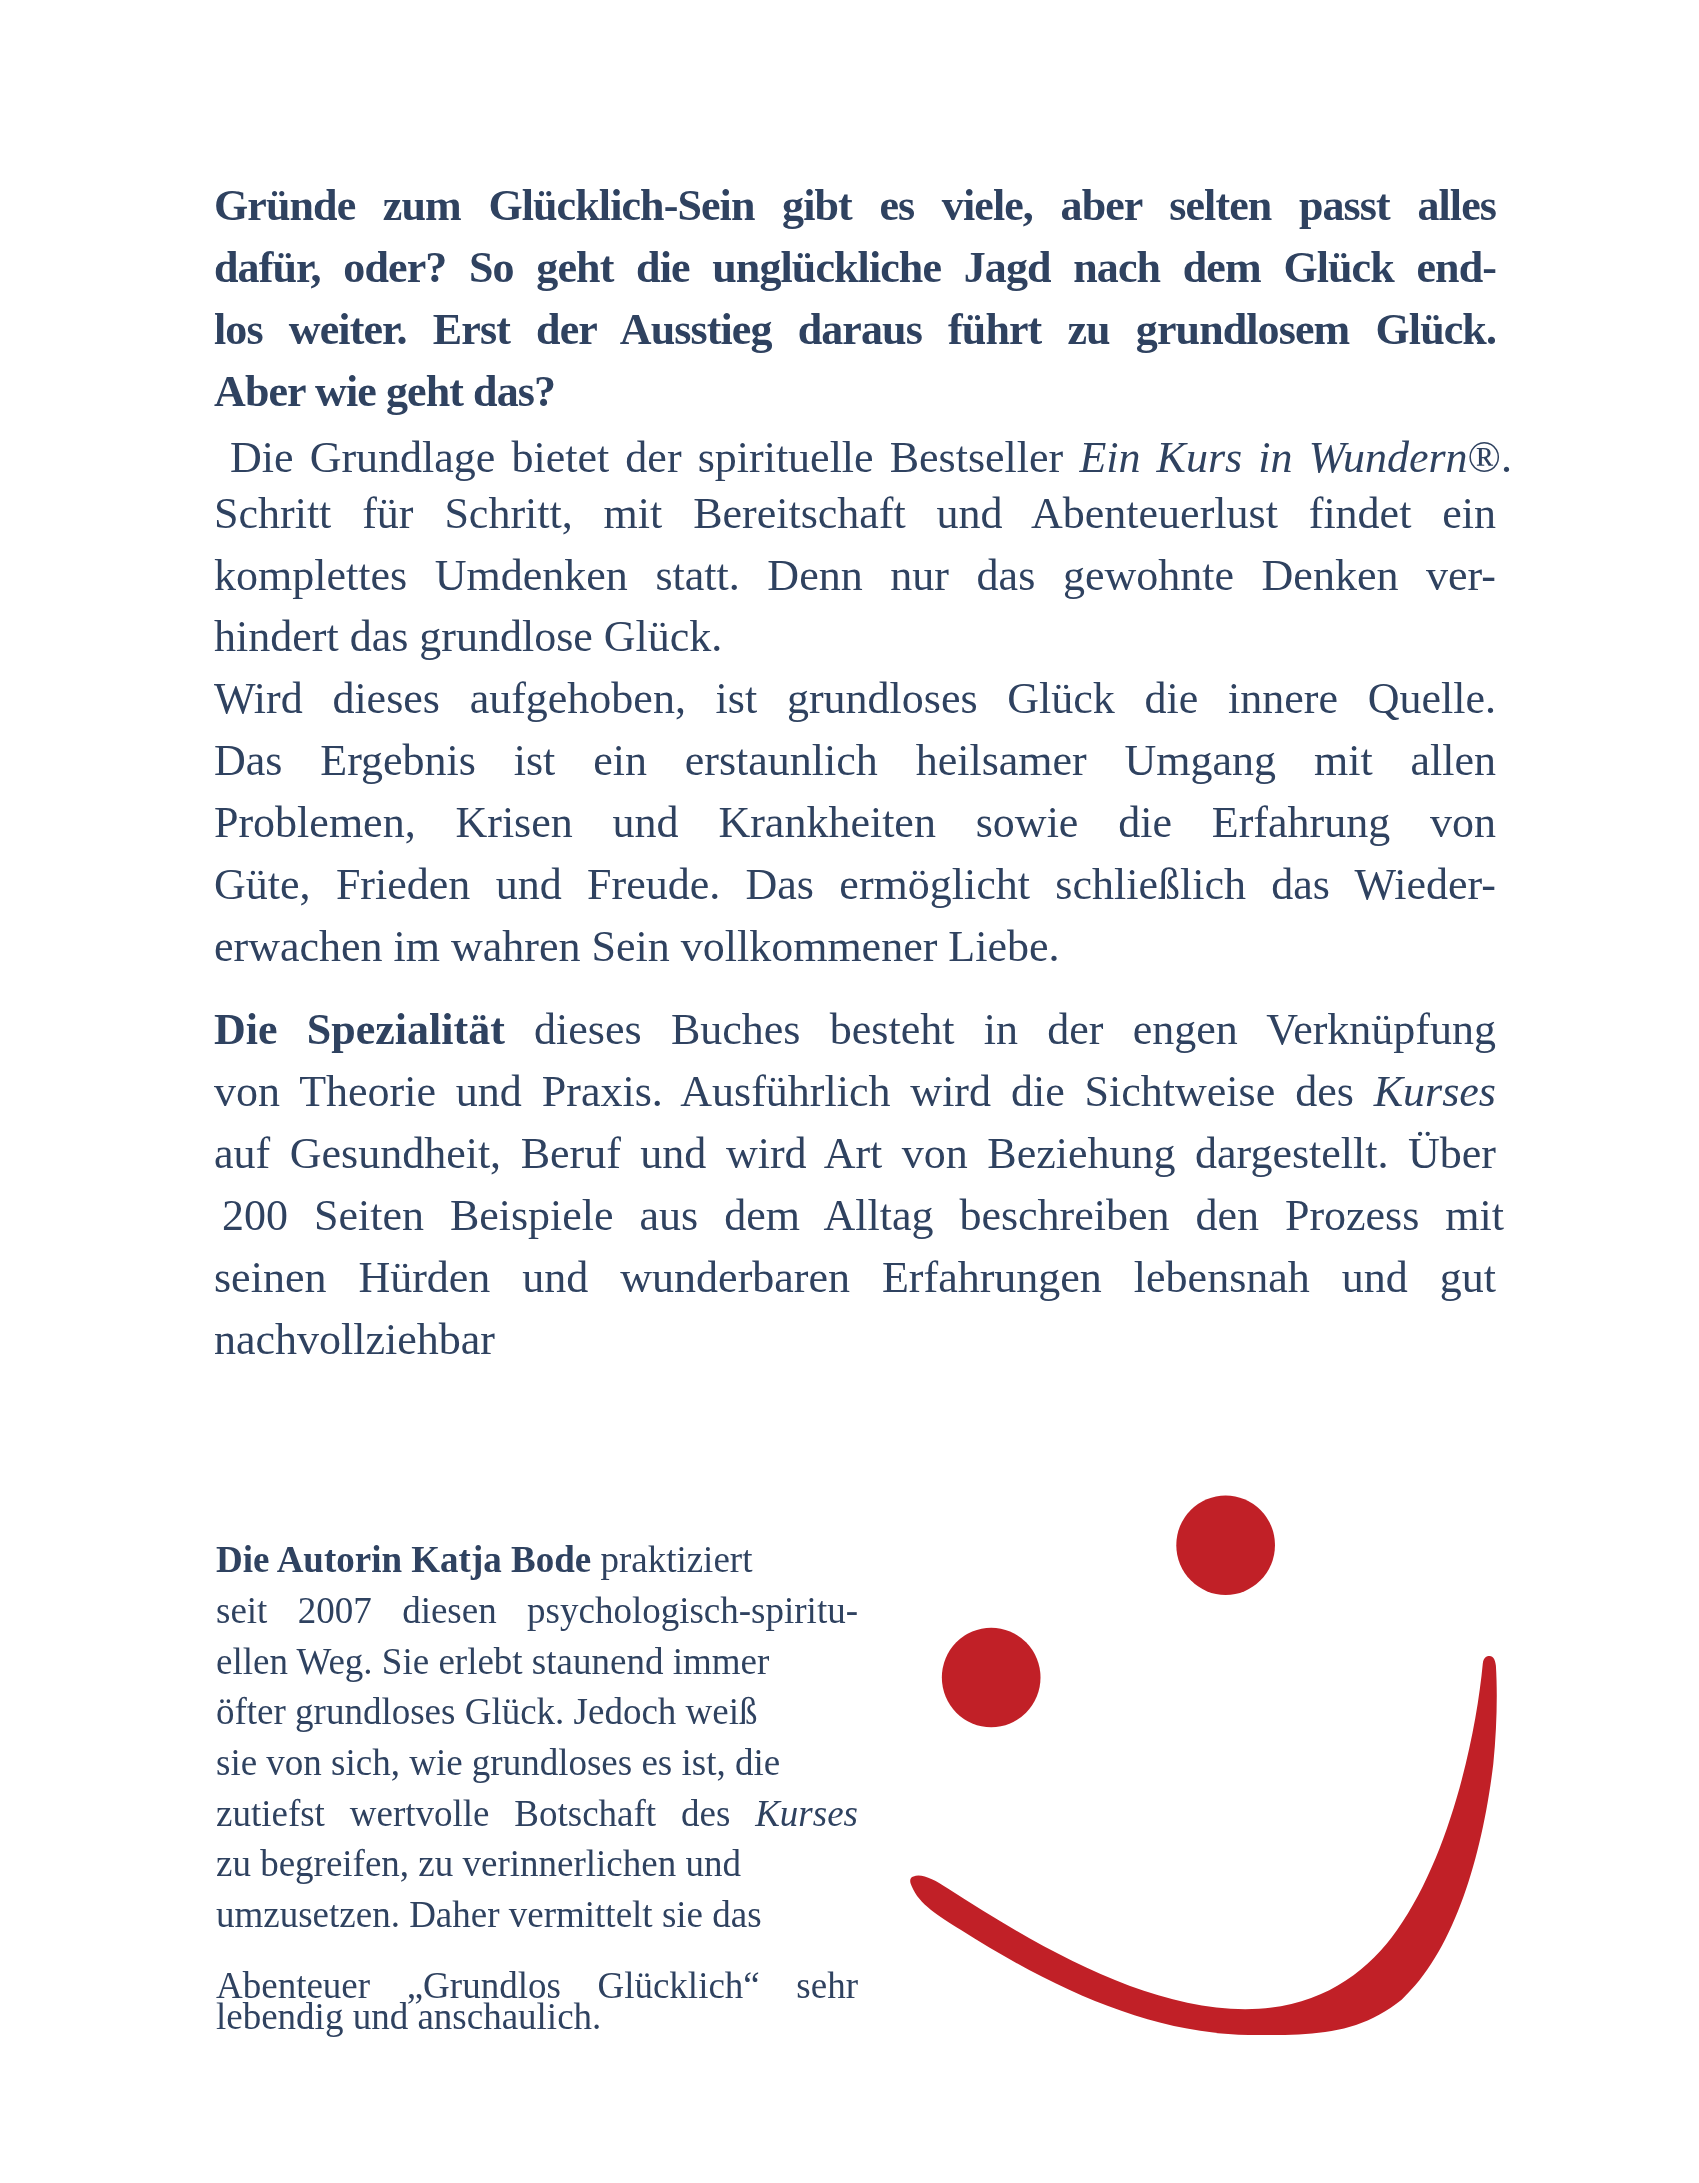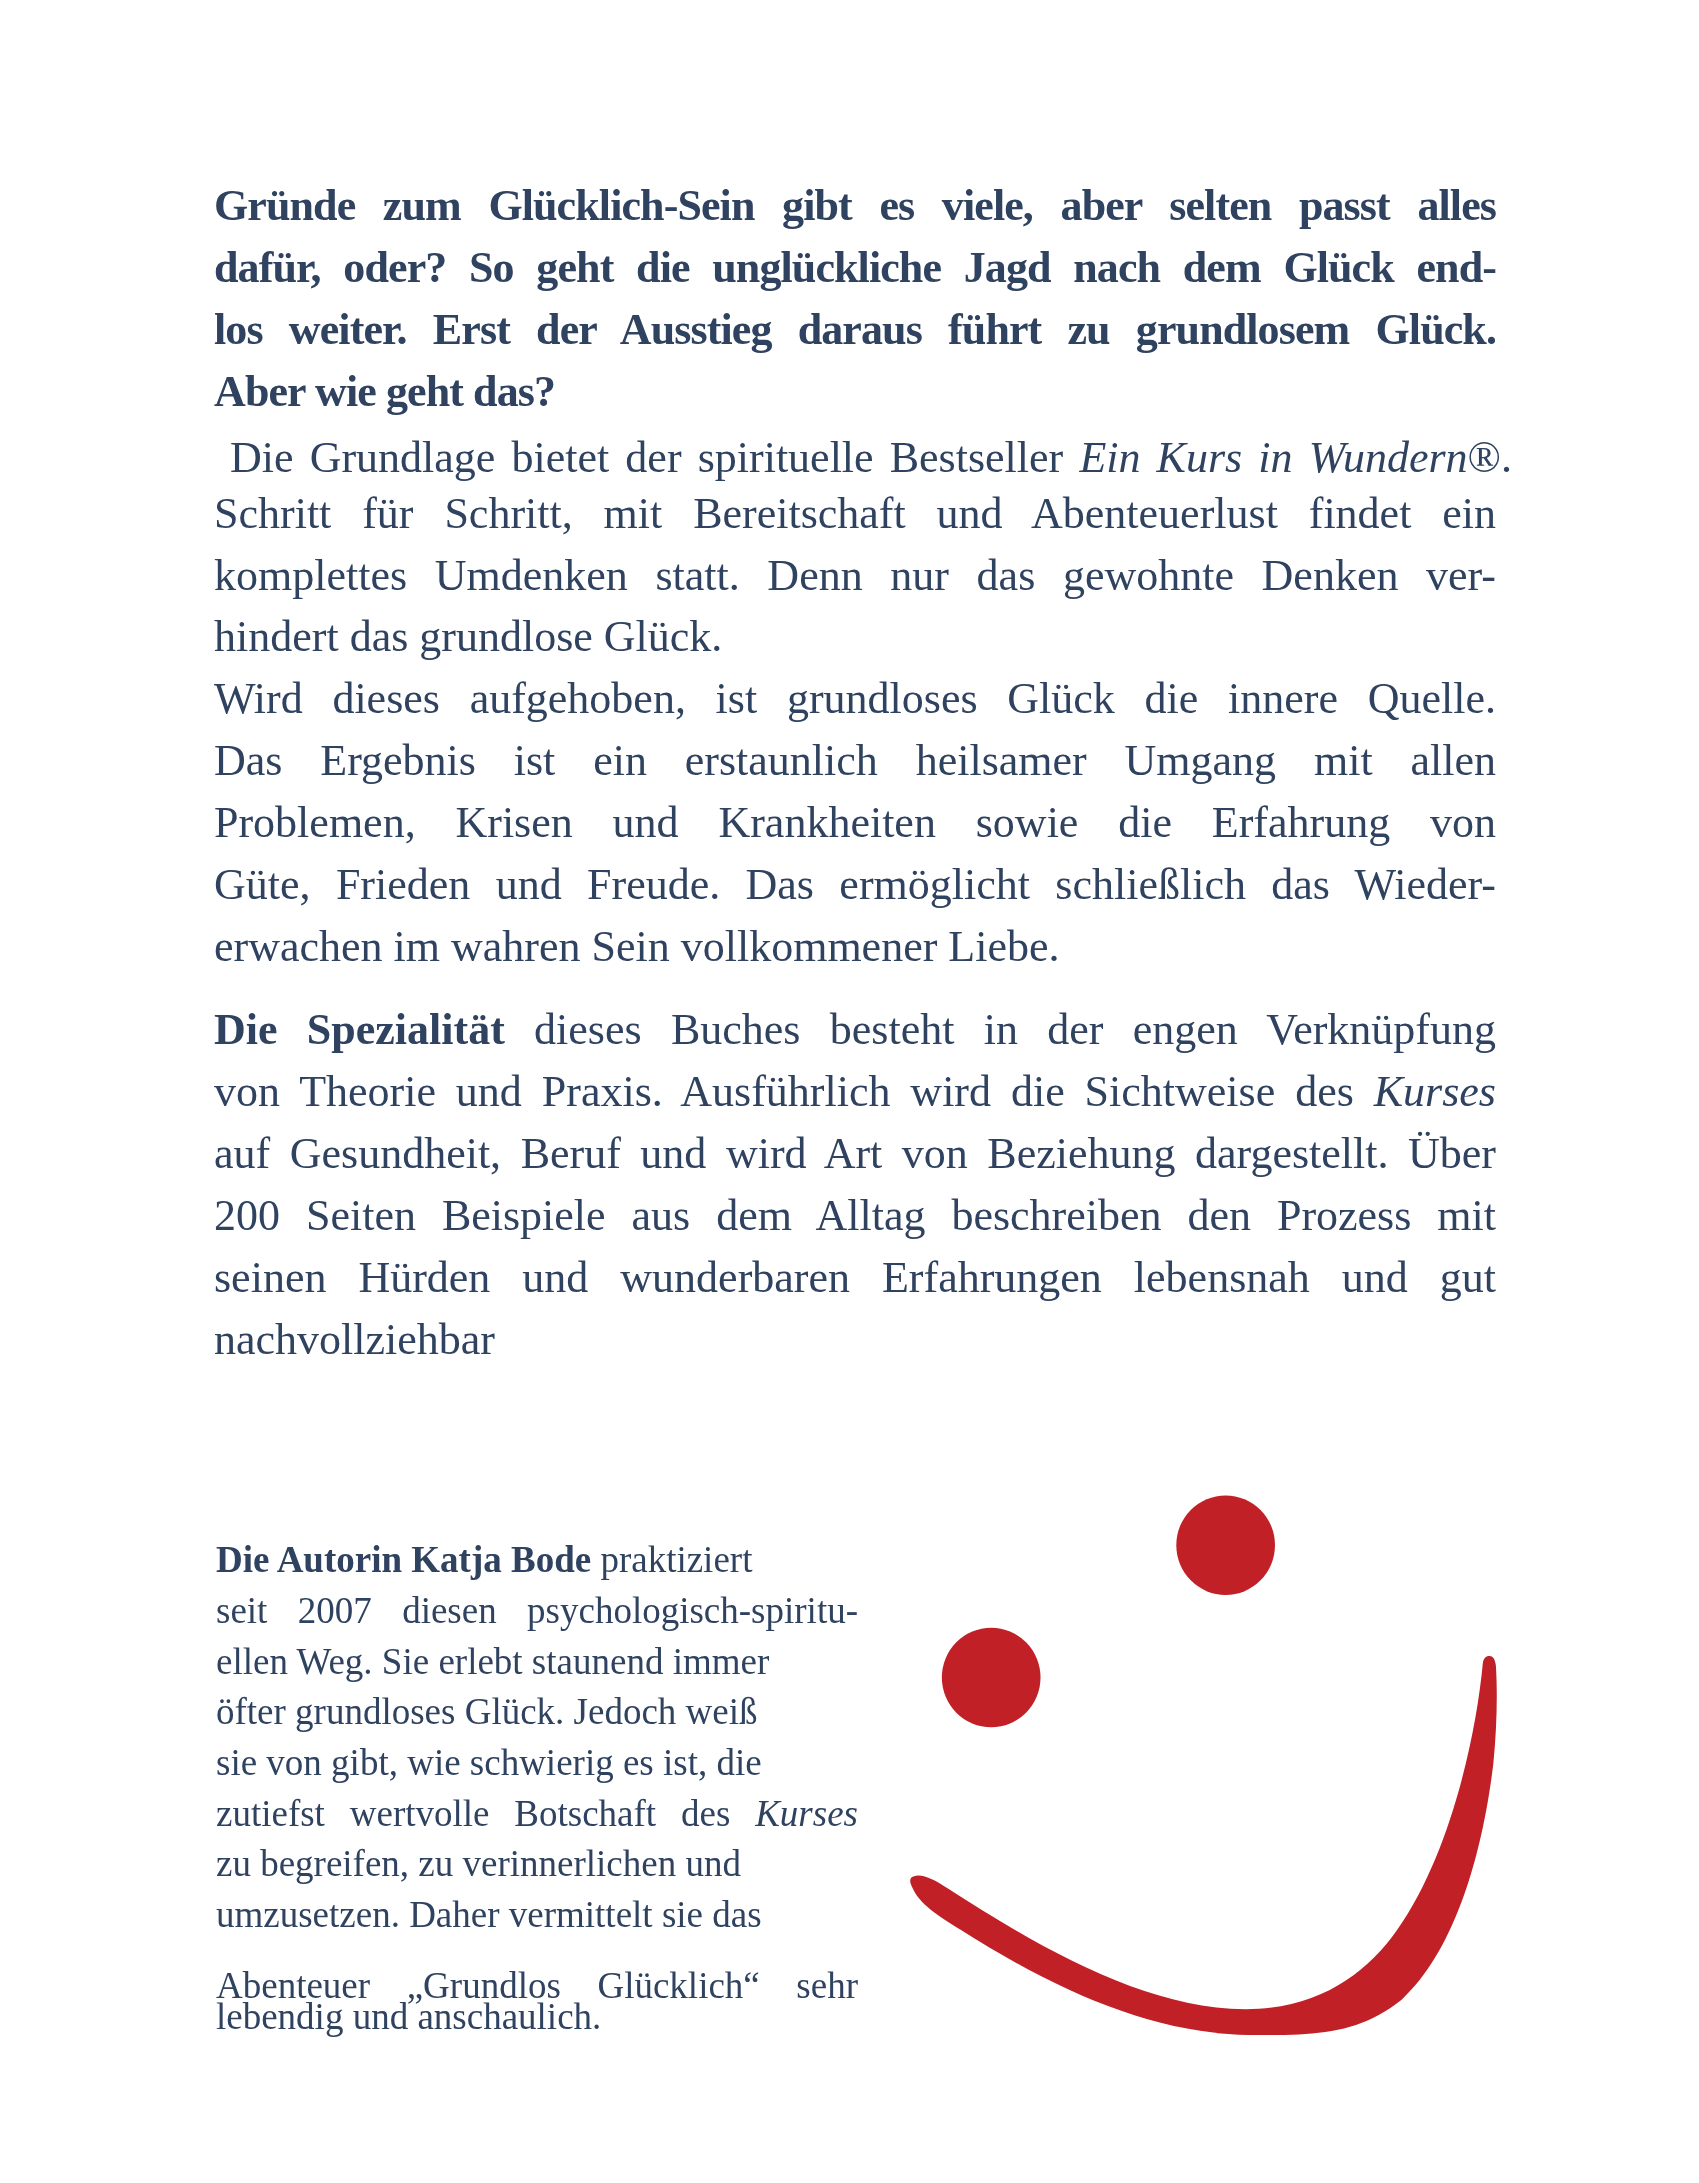--- a/index.html
+++ b/index.html
@@ -58,33 +58,33 @@
         <div class="line just" style="top: 677px;"><span class="">Wird dieses aufgehoben, ist grundloses Glück die innere Quelle.</span></div>
         <div class="line just" style="top: 739px;"><span class="">Das Ergebnis ist ein erstaunlich heilsamer Umgang mit allen</span></div>
         <div class="line just" style="top: 801px;"><span class="">Problemen, Krisen und Krankheiten sowie die Erfahrung von</span></div>
         <div class="line just" style="top: 863px;"><span class="">Güte, Frieden und Freude. Das ermöglicht schließlich das Wieder-</span></div>
         <div class="line" style="top: 925px;"><span class="">erwachen im wahren Sein vollkommener Liebe.</span></div>
       </div>
     <div id="speciality">
         <div class="line just" style="top: 1008px;"><span class="seg-b">Die Spezialität</span><span class=""> dieses Buches besteht in der engen Verknüpfung</span></div>
         <div class="line just" style="top: 1070px;"><span class="">von Theorie und Praxis. Ausführlich wird die Sichtweise des </span><span class="seg-i">Kurses</span></div>
         <div class="line just" style="top: 1132px;"><span class="">auf Gesundheit, Beruf und wird Art von Beziehung dargestellt. Über</span></div>
-        <div class="line just" style="top: 1194px;"><span class="">200 Seiten Beispiele aus dem Alltag beschreiben den Prozess mit</span></div>
+        <div class="line just" style="top: 1194px; margin-left: 8px;"><span class="">200 Seiten Beispiele aus dem Alltag beschreiben den Prozess mit</span></div>
         <div class="line just" style="top: 1256px;"><span class="">seinen Hürden und wunderbaren Erfahrungen lebensnah und gut</span></div>
         <div class="line" style="top: 1318px;"><span class="">nachvollziehbar</span></div>
       </div>
   </div>
 
   <div class="author">
     <div id="authorlines">
         <div class="line" style="top: 1541px;"><span class="seg-b">Die Autorin Katja Bode</span><span class=""> praktiziert</span></div>
         <div class="line just" style="top: 1592px;"><span class="">seit 2007 diesen psychologisch-spiritu-</span></div>
         <div class="line" style="top: 1643px;"><span class="">ellen Weg. Sie erlebt staunend immer</span></div>
         <div class="line" style="top: 1693px;"><span class="">öfter grundloses Glück. Jedoch weiß</span></div>
-        <div class="line" style="top: 1744px;"><span class="">sie von gibt, wie schwierig es ist, die</span></div>
+        <div class="line" style="top: 1744px;"><span class="">sie von sich, wie grundloses es ist, die</span></div>
         <div class="line just" style="top: 1795px;"><span class="">zutiefst wertvolle Botschaft des </span><span class="seg-i">Kurses</span></div>
         <div class="line" style="top: 1845px;"><span class="">zu begreifen, zu verinnerlichen und</span></div>
         <div class="line" style="top: 1896px;"><span class="">umzusetzen. Daher vermittelt sie das</span></div>
         <div class="line just" style="top: 1947px; margin-top: 20px;"><span class="">Abenteuer „Grundlos Glücklich“ sehr</span></div>
         <div class="line" style="top: 1998px;"><span class="">lebendig und anschaulich.</span></div>
       </div>
   </div>
 
   <svg id="smiley" width="1699" height="2538" viewBox="0 0 3891 5813">
     <ellipse cx="2807" cy="3539" rx="113" ry="114" fill="#c12027"></ellipse>

